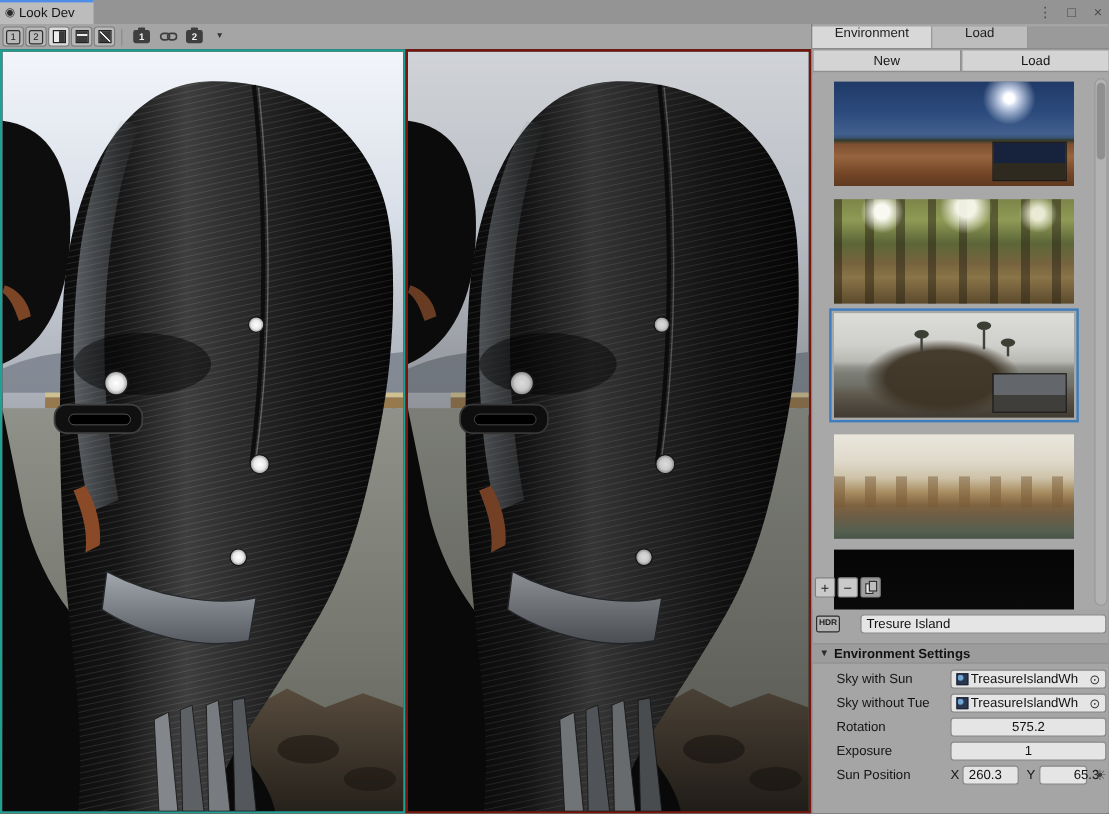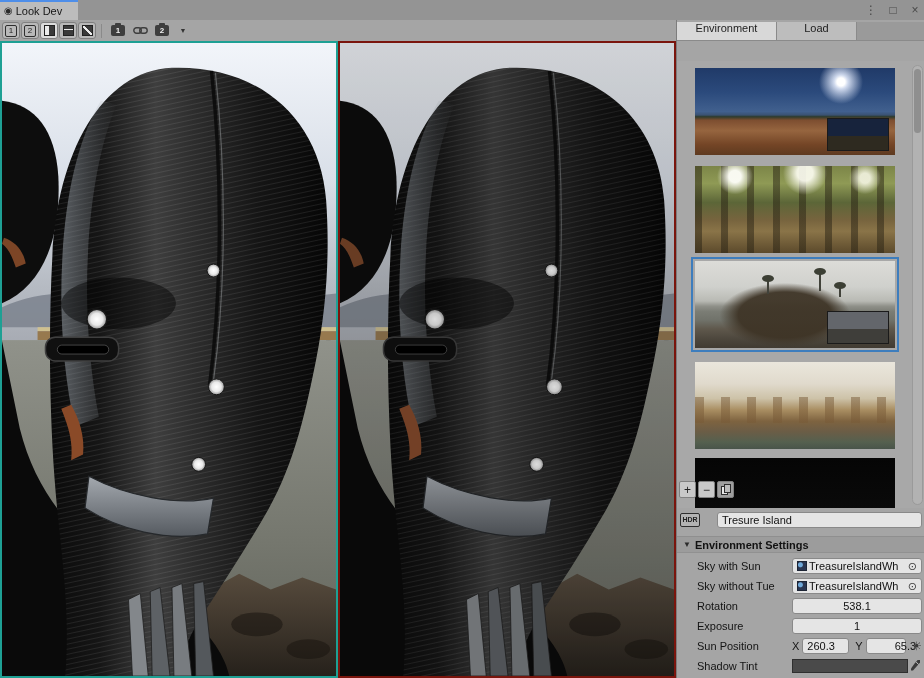--- a/index.html
+++ b/index.html
@@ -358,20 +358,28 @@
 
   <div class="rpanel">
     <div class="ptabs">
       <div class="ptab env">
         <span>Environment</span>
       </div>
       <div class="ptab dbg">
         <span>Load</span>
       </div>
     </div>
+    <div class="newload">
+      <div class="nl-btn">
+          <span>New</span>
+        </div>
+      <div class="nl-btn">
+          <span>Load</span>
+        </div>
+    </div>
 
     <div class="thumb-area">
       <div class="thumb t1">
           <div class="thumb-inset"></div>
         </div>
       <div class="thumb t2"></div>
       <div class="thumb t3 selected">
         <span class="palm p1"></span>
         <span class="palm p2"></span>
         <span class="palm p3"></span>
@@ -416,21 +424,21 @@
         <span class="rlabel">Sky without Tue</span>
         <div class="field rfield">
           <span class="tex-icon"></span>
           <span class="obj-text">TreasureIslandWh</span>
           <span class="picker">⊙</span>
         </div>
       </div>
       <div class="row">
         <span class="rlabel">Rotation</span>
         <div class="field rfield">
-          <span>538.1</span>
+          <span>575.2</span>
         </div>
       </div>
       <div class="row">
         <span class="rlabel">Exposure</span>
         <div class="field rfield">
           <span>1</span>
         </div>
       </div>
       <div class="row">
         <span class="rlabel">Sun Position</span>
@@ -439,23 +447,15 @@
           <div class="field xy-field">
             <span>260.3</span>
           </div>
           <span class="axis-lbl">Y</span>
           <div class="field yy-field">
             <span>65.3</span>
           </div>
           <span class="sun-btn">☀</span>
         </div>
       </div>
-      <div class="row">
-        <span class="rlabel">Shadow Tint</span>
-        <div class="swatch" style="background: rgb(74, 74, 74);"></div>
-        <svg class="dropper" width="12" height="13" viewBox="0 0 12 13">
-          <path d="M11 1 L8.6 1 L5.6 4.6 L2 9.4 L2 11.4 L4 11.4 L8 7 L11 3.4 Z" fill="#3a3a3a"></path>
-          <path d="M7.2 3.2 L9.4 5.2" stroke="#e8e8e8" stroke-width="0.8"></path>
-        </svg>
-      </div>
     </div>
   </div>
 </div>
 
 </body></html>

